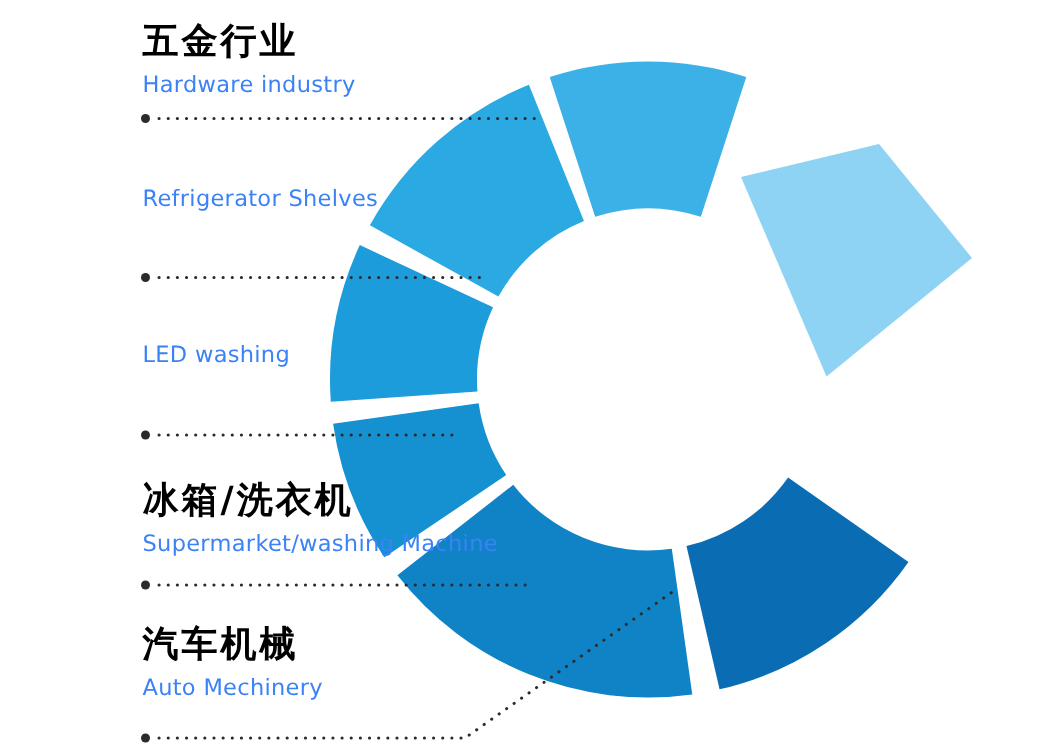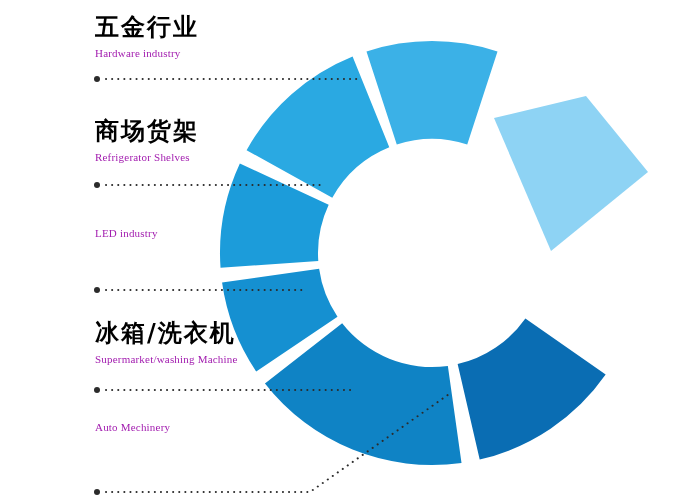--- a/index.html
+++ b/index.html
@@ -1,21 +1,21 @@
 <!DOCTYPE html>
 <html><head>
 <meta charset="utf-8">
 <style>
   html,body{margin:0;padding:0;background:#fff;}
   body{width:700px;height:500px;overflow:hidden;font-family:"DejaVu Sans",sans-serif;}
   .stage{position:relative;width:656px;height:500px;background:#fff;}
   #diagram-svg{position:absolute;left:0;top:0;}
   .label-block{position:absolute;left:95px;color:#000;}
   .zh{font-size:24px;font-weight:700;letter-spacing:2px;color:#000;line-height:1.15;}
-  .en{font-size:11px;font-weight:400;color:#a21caf;margin-top:5px;letter-spacing:.2px;font-family:Liberation Serif, serif;}
+  .en{font-size:15px;font-weight:400;color:#3b82f6;margin-top:5px;letter-spacing:.2px;}
 </style>
 </head>
 <body>
 
 <div class="stage">
 
   <svg id="diagram-svg" width="700" height="500" viewBox="0 0 700 500">
       <path d="M366.4883971925111 51.376018545427456 A212 212 0 0 1 497.51160280748877 51.37601854542743 L467.227937358744 144.57955714235248 A114 114 0 0 0 396.77206264125596 144.57955714235248 Z" fill="#3BB1E7"></path>
       <path d="M246.58062208644805 150.22036050777666 A212 212 0 0 1 352.5834021958266 56.43702283184109 L389.294848350586 147.30104057938627 A114 114 0 0 0 332.29335338610883 197.73170329191765 Z" fill="#2AA9E2"></path>
       <path d="M220.51642134491726 267.7883724337546 A212 212 0 0 1 239.86274914823022 163.40492851097167 L328.6809122778219 204.82151816156025 A114 114 0 0 0 318.27769827038003 260.9522380068303 Z" fill="#1C9CDA"></path>
@@ -34,30 +34,30 @@
       <polyline points="106,492 310,492 452,392" fill="none" stroke="#2b2b2b" stroke-width="2" stroke-linecap="round" stroke-dasharray="0.1 6"></polyline>
       <circle cx="97" cy="492" r="3" fill="#2b2b2b"></circle>
     </svg>
 
   <div class="label-block" style="top:14px">
     <div class="zh">五金行业</div>
     <div class="en">Hardware industry</div>
   </div>
 
   <div class="label-block" style="top:118px">
-    <div class="zh">商场货架</div>
     <div class="en">Refrigerator Shelves</div>
   </div>
 
   <div class="label-block" style="top:222px">
-    <div class="en">LED industry</div>
+    <div class="en">LED washing</div>
   </div>
 
   <div class="label-block" style="top:320px">
     <div class="zh">冰箱/洗衣机</div>
     <div class="en">Supermarket/washing Machine</div>
   </div>
 
   <div class="label-block" style="top:416px">
+    <div class="zh">汽车机械</div>
     <div class="en">Auto Mechinery</div>
   </div>
 
 </div>
 
 </body></html>

